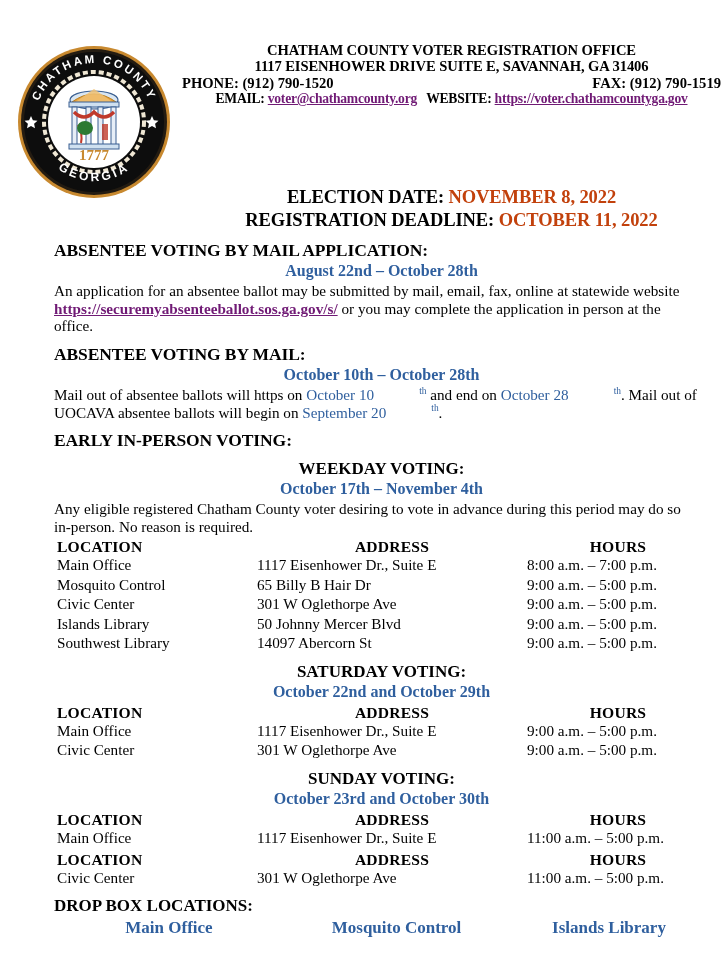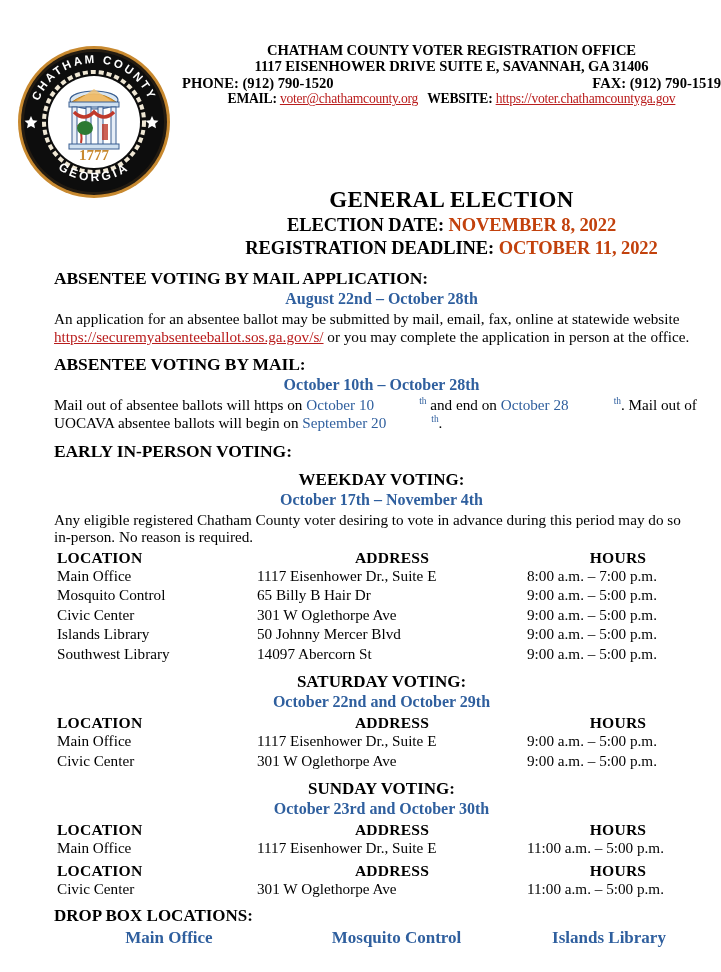--- a/index.html
+++ b/index.html
@@ -57,23 +57,23 @@
     gap: 74px;
     white-space: nowrap;
   }
   .emailline {
     font-weight: bold;
     font-size: 13.6px;
     white-space: nowrap;
     letter-spacing: -0.25px;
   }
   .link {
-    color: #b91c1c;
+    color: #701a75;
     text-decoration: underline;
-    font-weight: normal;
+    font-weight: bold;
   }
 
   
   .titleblock {
     margin-left: 182px;
     text-align: center;
     margin-top: 7px;
   }
   .gen-election {
     font-weight: bold;
@@ -228,21 +228,20 @@
         <span>EMAIL:</span>
         <span class="link">voter@chathamcounty.org</span>
         &nbsp;
         <span>WEBSITE:</span>
         <span class="link">https://voter.chathamcountyga.gov</span>
       </div>
     </div>
   </div>
 
   <div class="titleblock">
-    <div class="gen-election">GENERAL ELECTION</div>
     <div class="datesline">
       <span>ELECTION DATE:</span>
       <span class="bigblue">NOVEMBER 8, 2022</span>
     </div>
     <div class="datesline">
       <span>REGISTRATION DEADLINE:</span>
       <span class="bigblue">OCTOBER 11, 2022</span>
     </div>
   </div>
 

